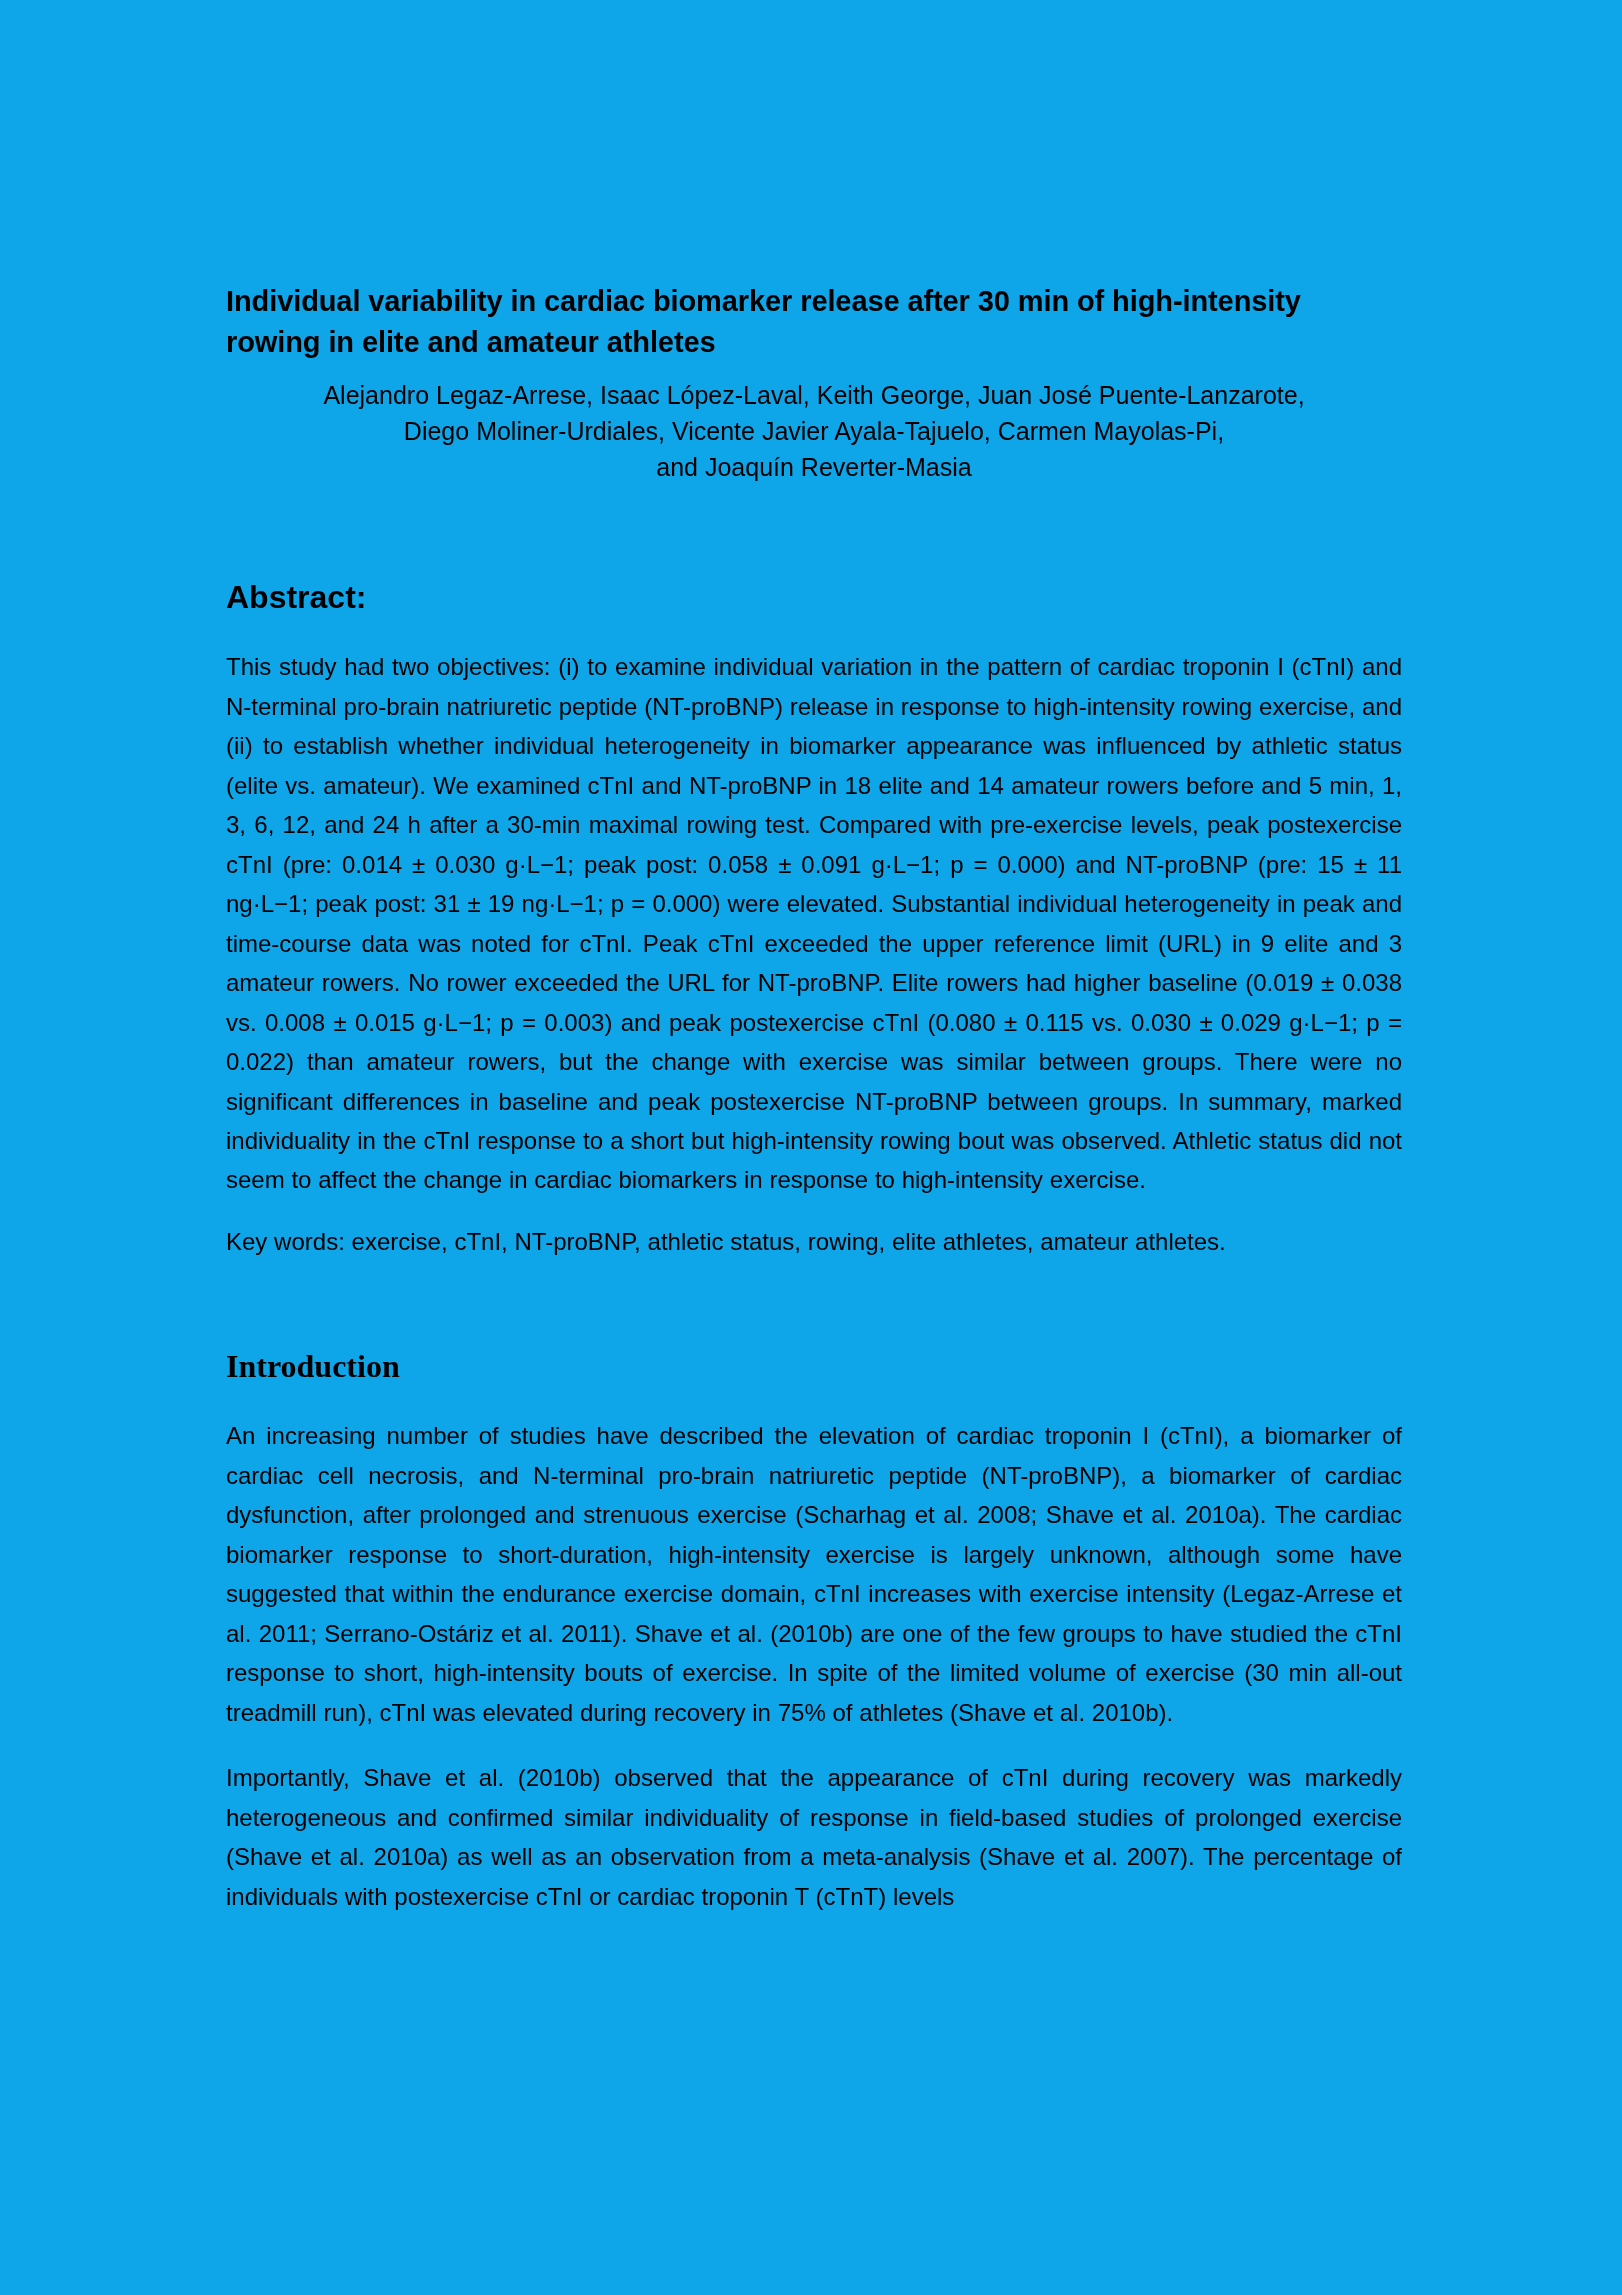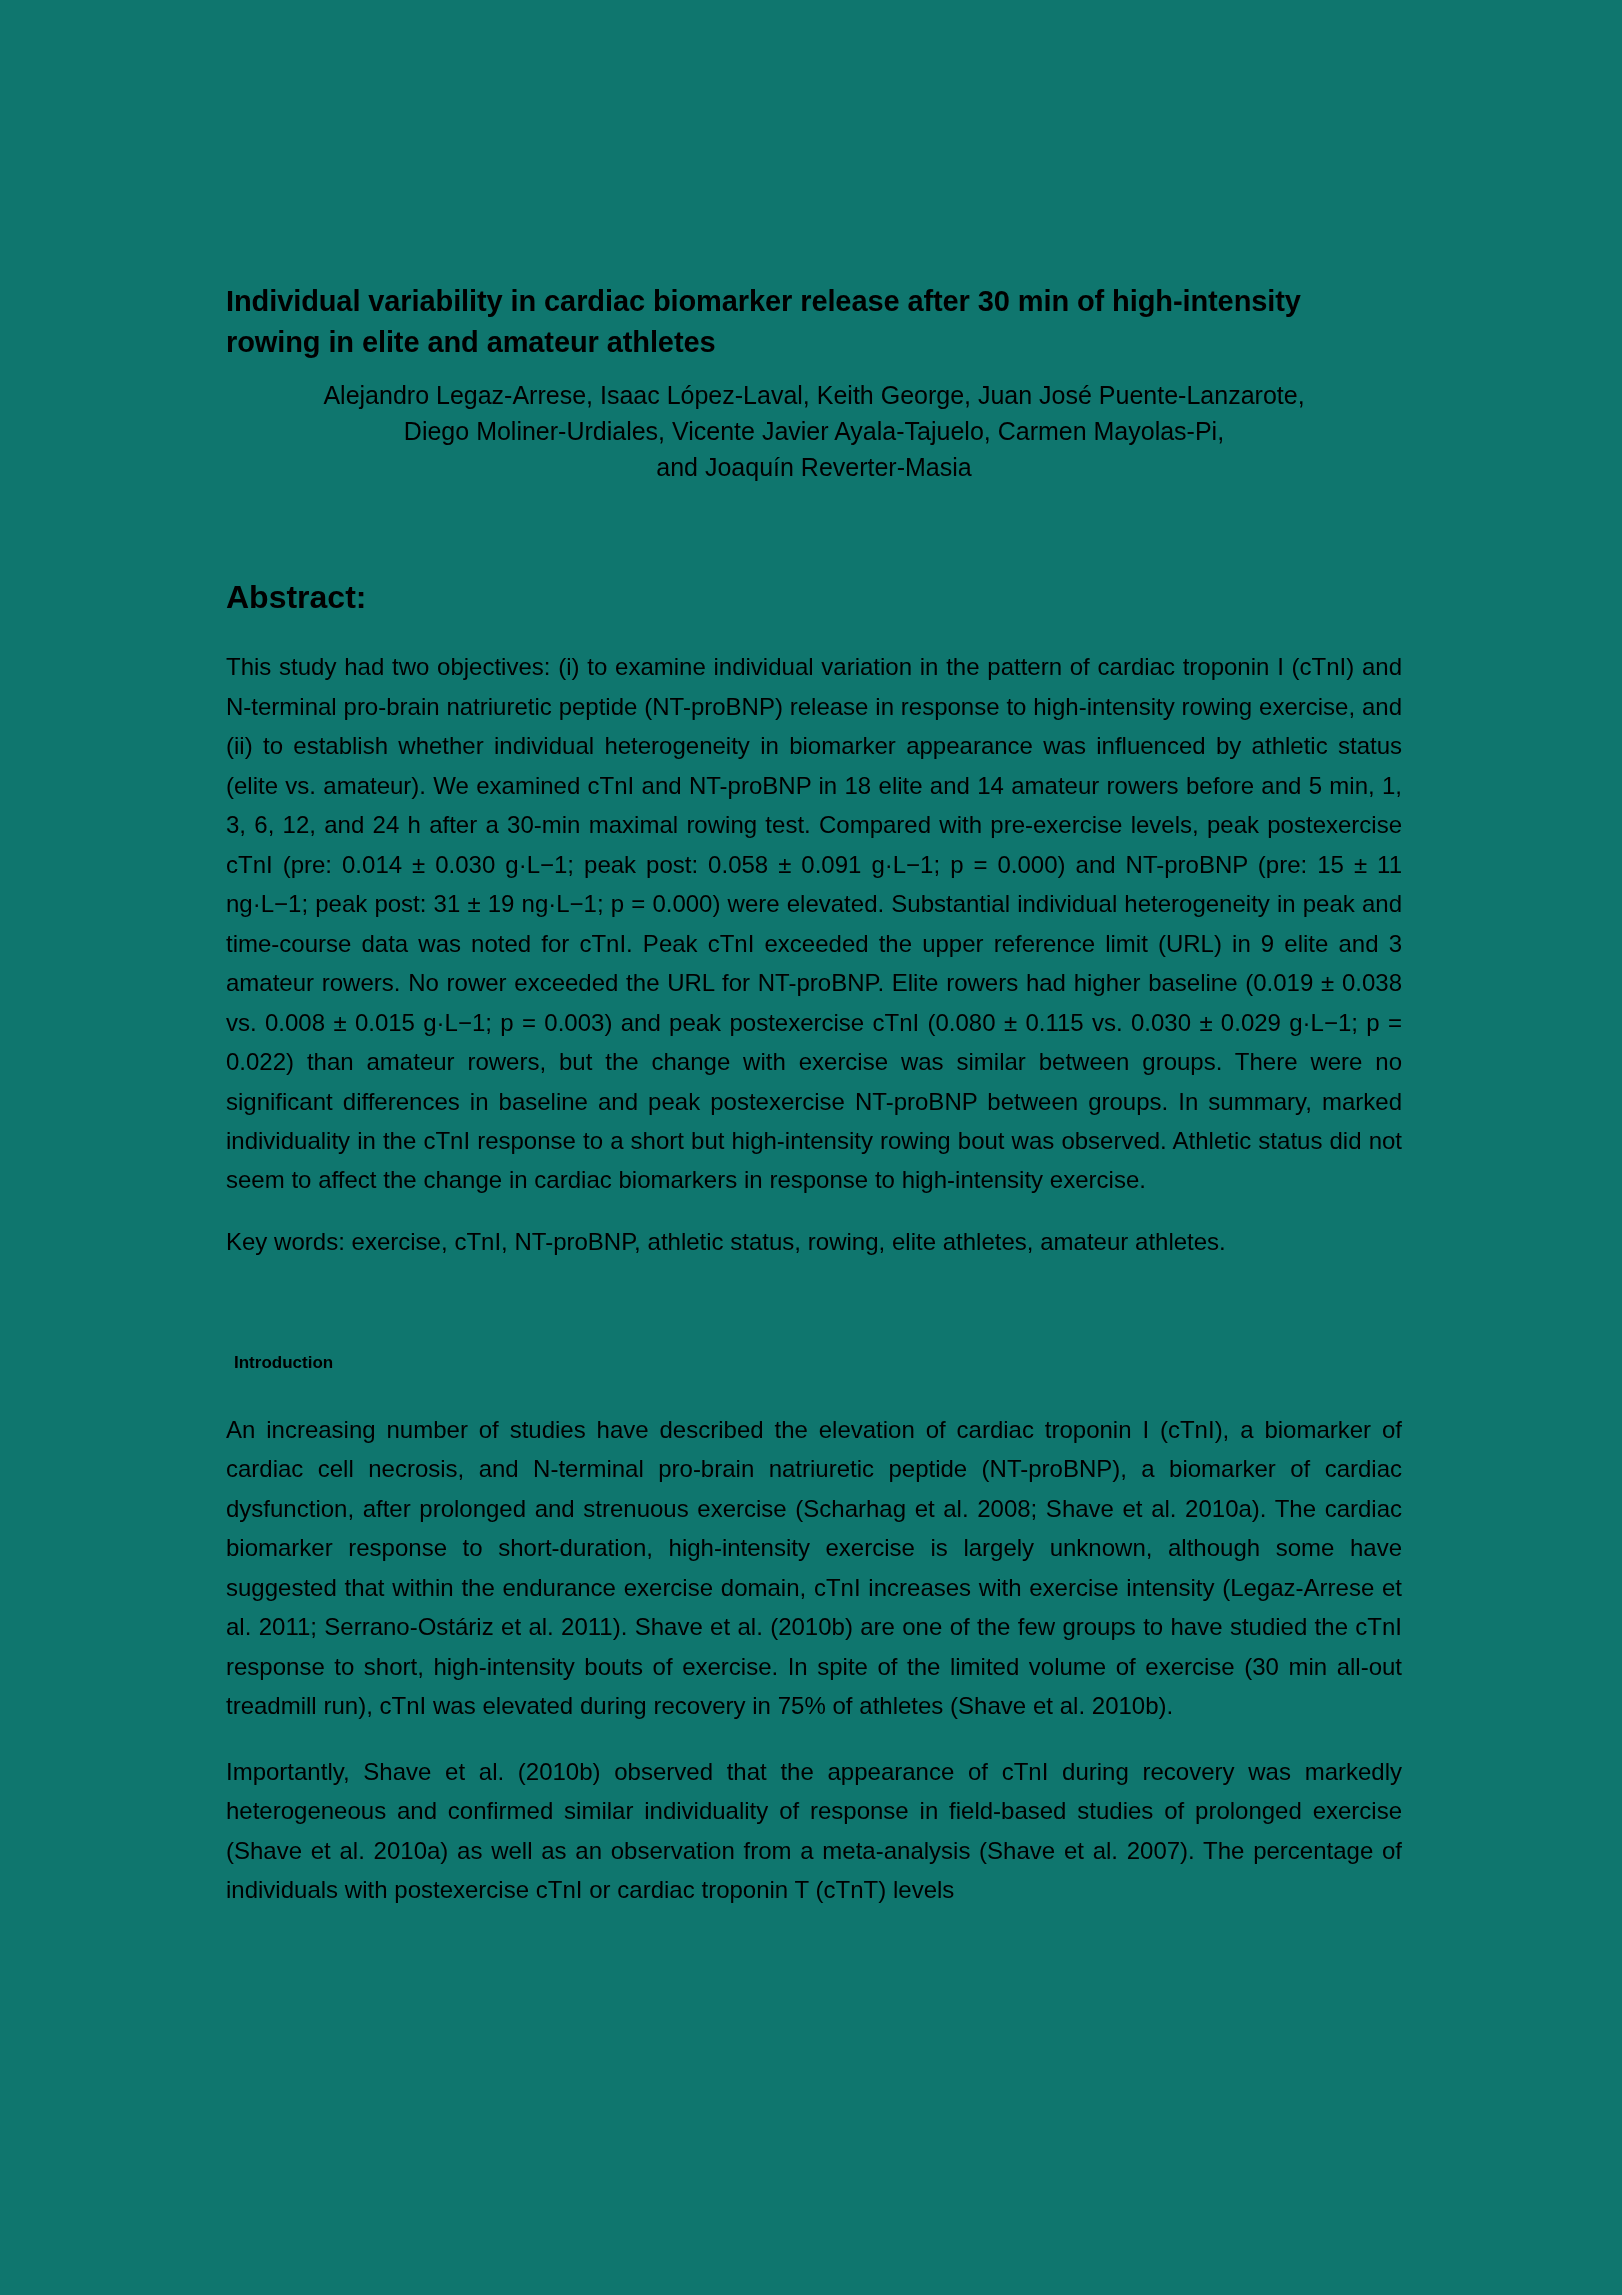--- a/index.html
+++ b/index.html
@@ -8,21 +8,21 @@
     background: #ffffff;
   }
   body {
     font-family: "Liberation Sans", sans-serif;
     color: #000000;
   }
   #page {
     position: relative;
     width: 1623px;
     height: 2295px;
-    background: #0f766e;
+    background: #0ea5e9;
     overflow: hidden;
     box-sizing: border-box;
   }
   
   #content {
     position: absolute;
     left: 226px;
     top: 281px;
     width: 1176px;
   }
@@ -65,25 +65,26 @@
     -webkit-hyphens: none;
     hyphens: none;
     word-spacing: 0.1px;
   }
 
   p.body.keywords {
     padding-top: 22px;
   }
 
   .section-heading {
-    font-size: 17px;
+    font-size: 32px;
     font-weight: bold;
     line-height: 1.5;
-    margin: 8px;
+    margin: 0;
     padding-top: 81px;
+    font-family: Liberation Serif, serif;
   }
 
   .lbl {
     font-weight: normal;
   }
 </style>
 </head>
 <body>
 
 <div id="page">

